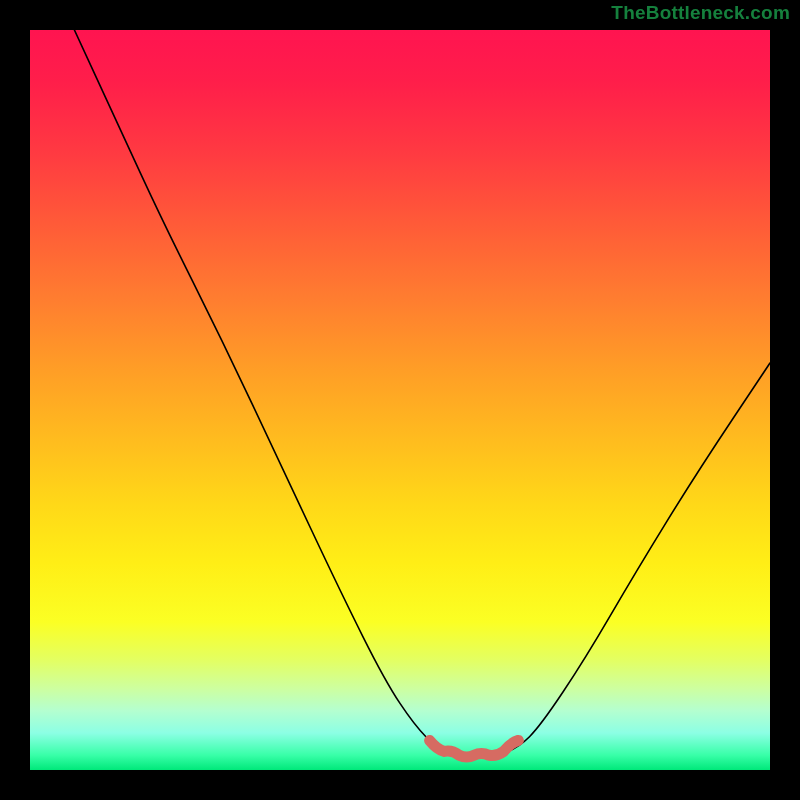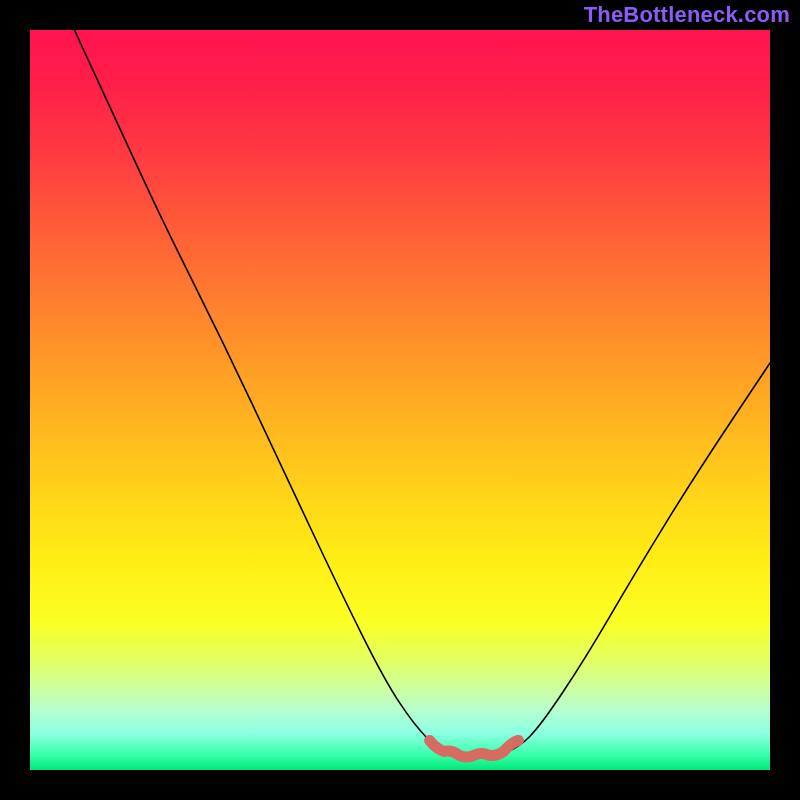--- a/index.html
+++ b/index.html
@@ -14,22 +14,22 @@
   .frame {
     position: relative;
     width: 800px;
     height: 800px;
     background: #000;
   }
   .watermark {
     position: absolute;
     top: 2px;
     right: 10px;
-    color: #8b5cf6;
-    font-size: 22px;
+    color: #15803d;
+    font-size: 19px;
     font-weight: 600;
     letter-spacing: 0.2px;
     z-index: 20;
   }
   .plot {
     position: absolute;
     left: 30px;
     top: 30px;
     width: 740px;
     height: 740px;

